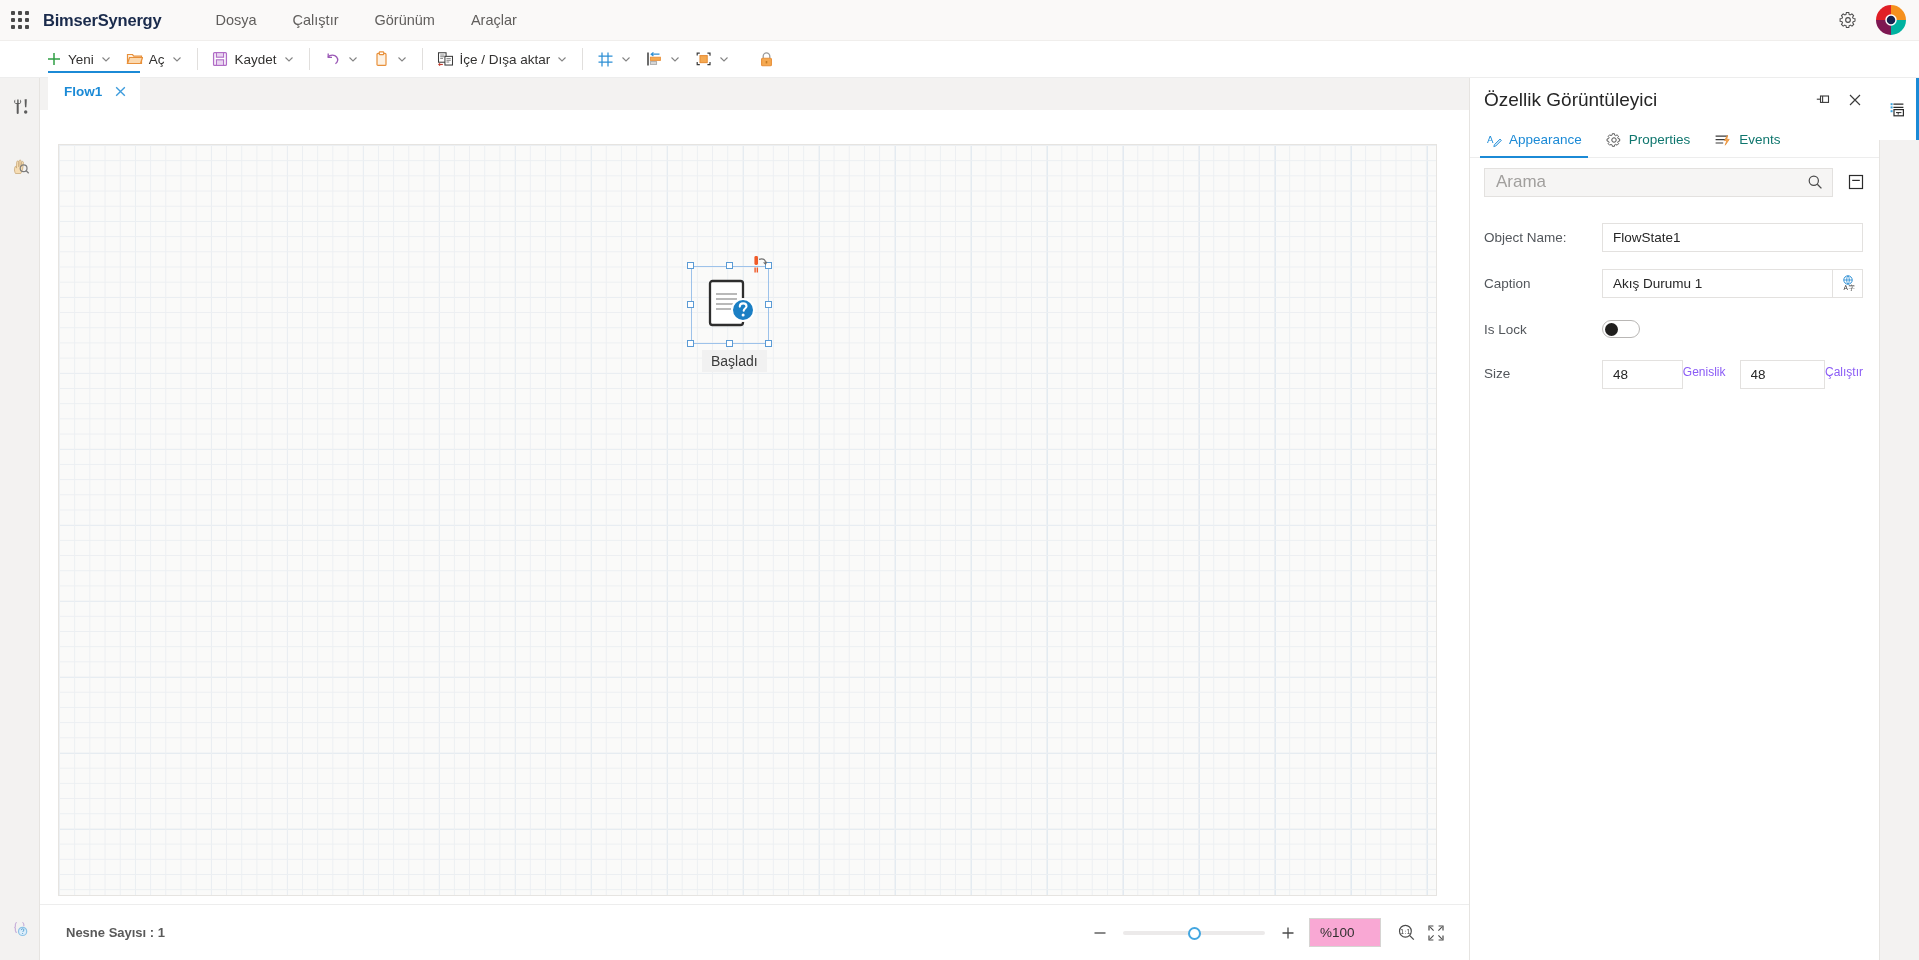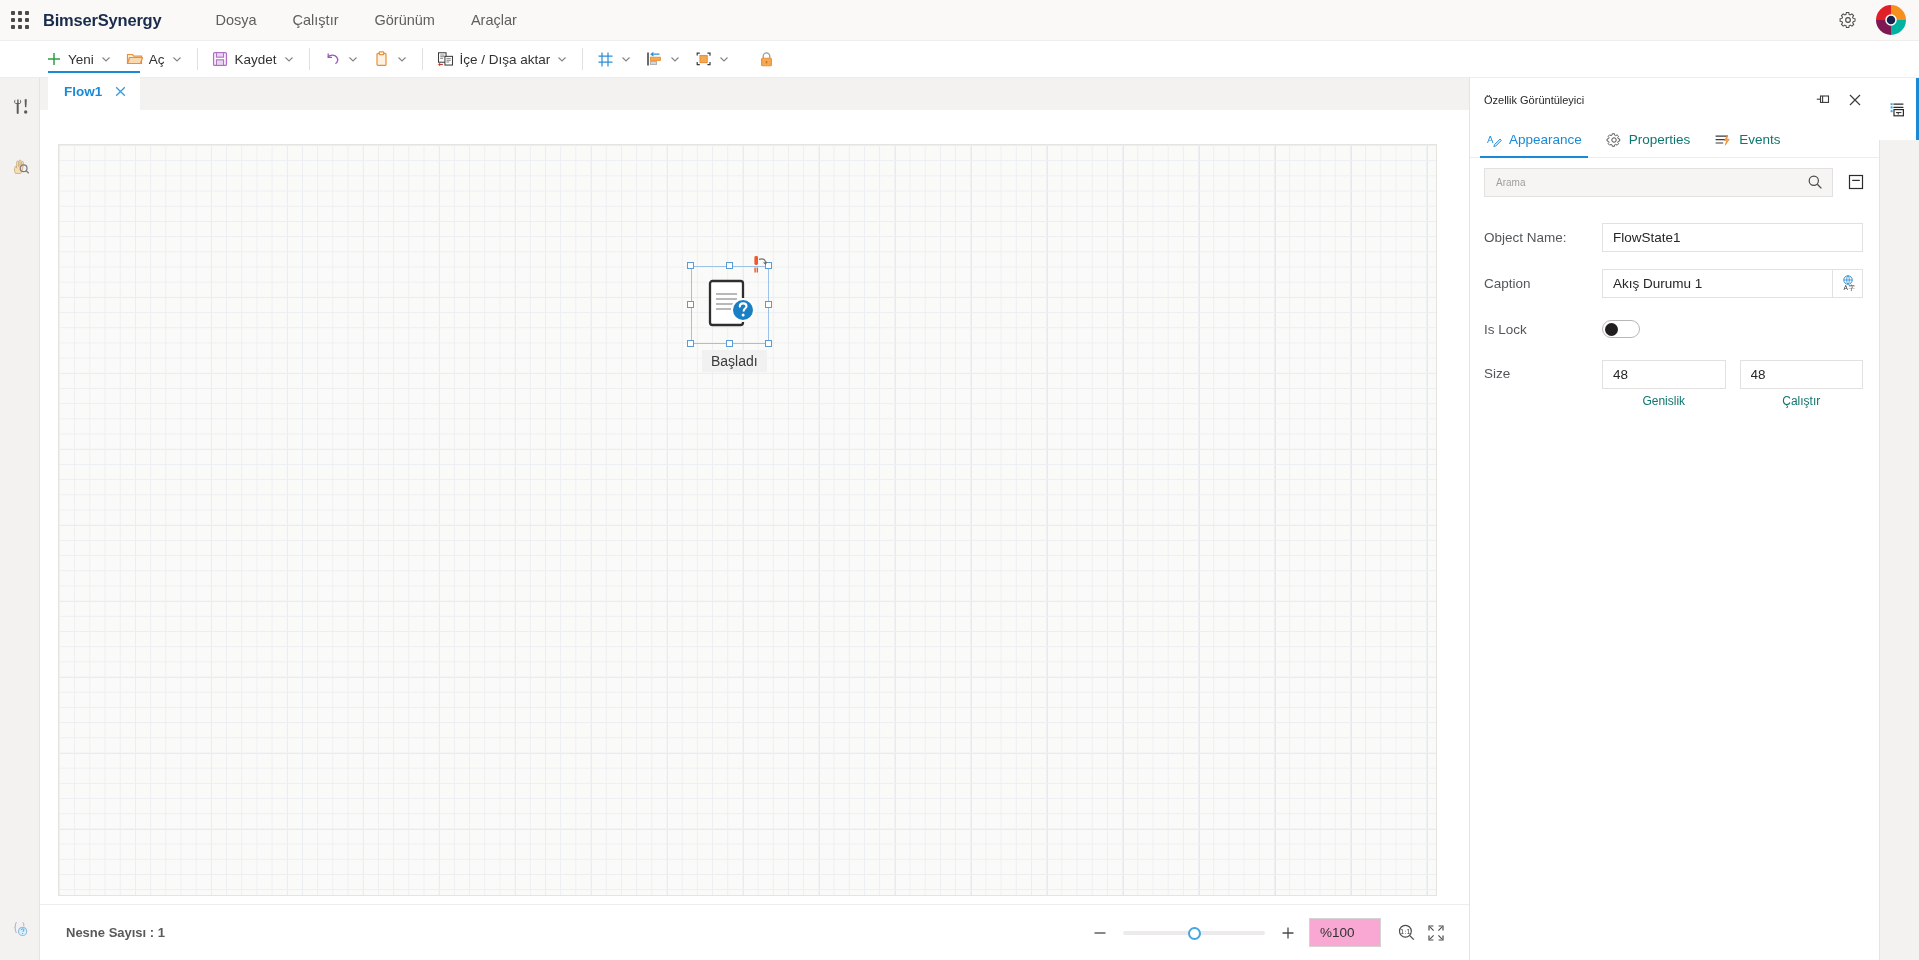--- a/index.html
+++ b/index.html
@@ -150,21 +150,21 @@
   }
 
   
   .panel {
     position: absolute; left: 1469px; top: 78px; width: 410px; height: 882px;
     background: #ffffff; border-left: 1px solid #e6e4e1;
   }
   .panel-head {
     height: 44px; display: flex; align-items: center; padding: 0 16px 0 14px;
   }
-  .panel-title { font-size: 11px; color: #262626; }
+  .panel-title { font-size: 19px; color: #262626; }
   .panel-head-actions { margin-left: auto; display: flex; align-items: center; gap: 16px; }
   .ph-btn { width: 16px; height: 16px; cursor: pointer; }
   .panel-tabs {
     height: 36px; display: flex; align-items: center; gap: 4px; padding-left: 6px;
     border-bottom: 1px solid #ededed;
   }
   .ptab {
     height: 36px; display: flex; align-items: center; gap: 7px; padding: 0 10px;
     font-size: 13.5px; color: #0f766e; cursor: pointer; position: relative;
   }
@@ -174,21 +174,21 @@
   }
   .search-row {
     height: 48px; display: flex; align-items: center; padding: 0 10px 0 14px; gap: 10px;
   }
   .search-box {
     flex: 1; height: 29px; border: 1px solid #e3e1df; background: #f6f5f4;
     display: flex; align-items: center;
   }
   .search-input {
     flex: 1; border: none; outline: none; background: transparent;
-    font-size: 10px; color: #4c1d95; padding-left: 11px;
+    font-size: 17px; color: #4c1d95; padding-left: 11px;
     font-family: "Liberation Sans", sans-serif;
   }
   .search-input::placeholder { color: #a19f9d; }
   .search-go { width: 34px; height: 27px; display:flex; align-items:center; justify-content:center; cursor: pointer;}
   .collapse-all { width: 26px; height: 26px; display:flex; align-items:center; justify-content:center; cursor: pointer; }
 
   .sect-head {
     height: 34px; background: #f4f3f2; display: flex; align-items: center;
     padding: 0 16px 0 14px; border-top: 1px solid #ececec; border-bottom: 1px solid #ececec;
   }
@@ -209,27 +209,27 @@
   }
   .toggle {
     width: 38px; height: 18px; border-radius: 10px; border: 1px solid #b9b7b5;
     background: #ffffff; position: relative; cursor: pointer;
   }
   .toggle-knob {
     position: absolute; left: 2px; top: 2px; width: 13px; height: 13px;
     border-radius: 50%; background: #201f1e;
   }
   .size-fields { flex: 1; display: flex; gap: 14px; }
-  .size-cell { flex: 1; display: flex; flex-direction: column; }
+  .size-cell { flex: 1; display: flex; flex-direction: row; }
   .size-in {
     height: 29px; border: 1px solid #e3e1df; background: #fff;
     font-size: 13.5px; color: #262626; padding: 0 10px; outline: none;
     font-family: "Liberation Sans", sans-serif; width: 100%;
   }
-  .size-cap { font-size: 12px; color: #0f766e; text-align: center; margin-top: 5px; }
+  .size-cap { font-size: 12px; color: #8b5cf6; text-align: center; margin-top: 5px; }
 </style>
 </head>
 <body>
 
 <div class="menubar">
   <div class="waffle">
     <i></i>
       <i></i>
       <i></i>
       <i></i>

